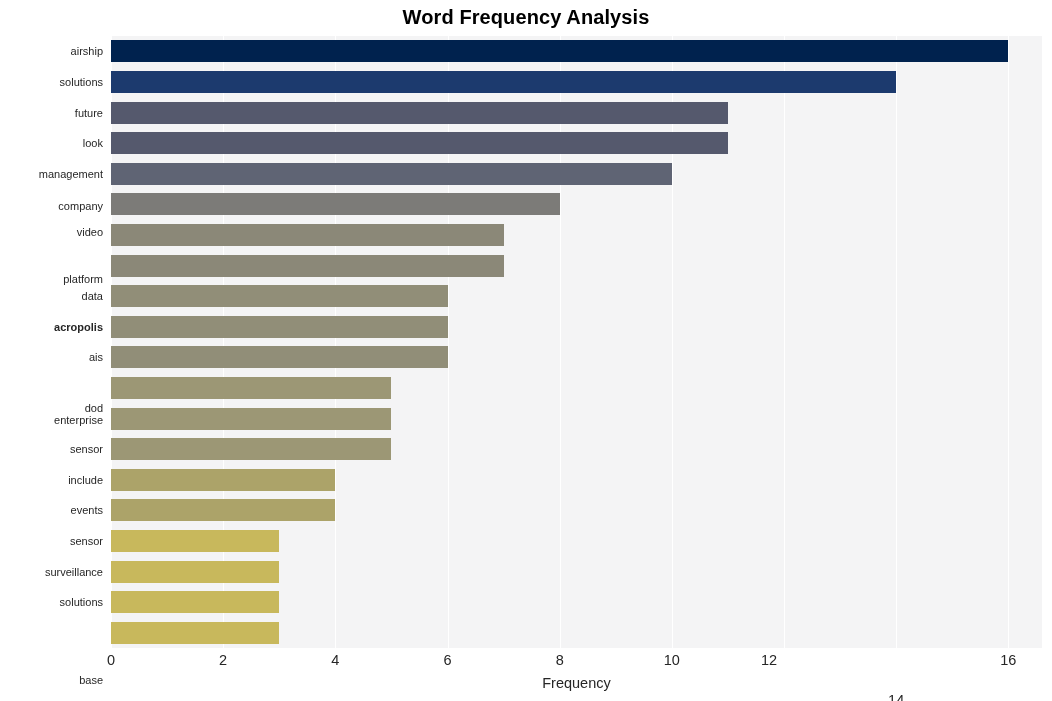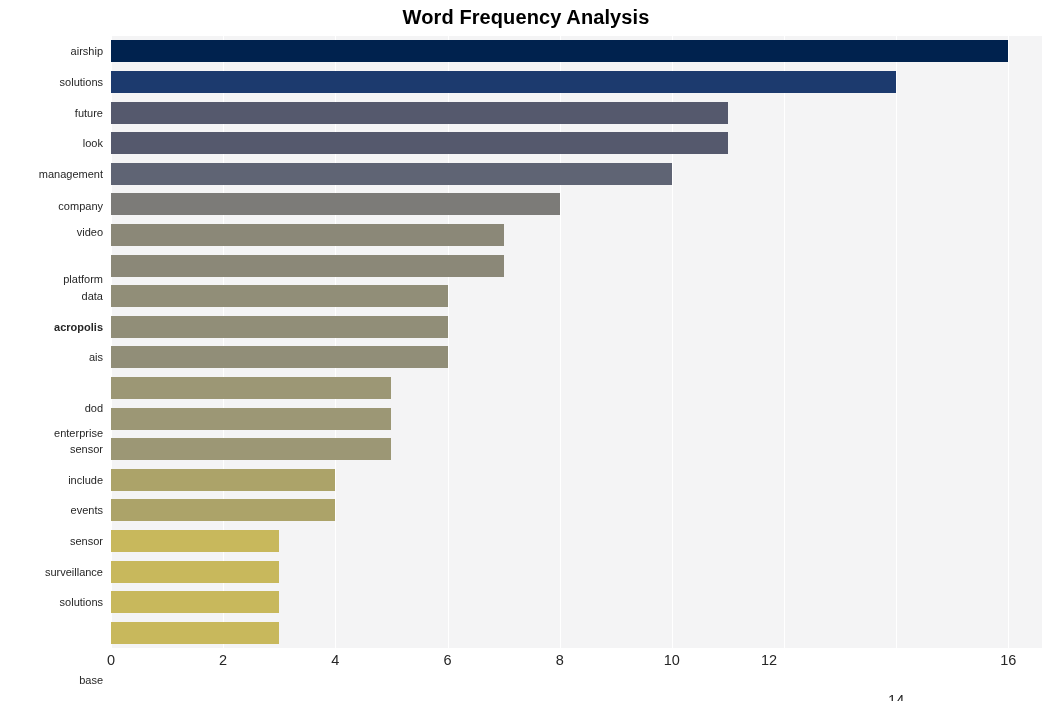--- a/index.html
+++ b/index.html
@@ -149,21 +149,21 @@
       <div class="y-label" style="top: 68.5px;">future</div>
       <div class="y-label" style="top: 99.1px;">look</div>
       <div class="y-label" style="top: 129.7px;">management</div>
       <div class="y-label" style="top: 162px;">company</div>
       <div class="y-label" style="top: 188px; margin-left: 48px;">video</div>
       <div class="y-label" style="top: 235px;">platform</div>
       <div class="y-label" style="top: 252.1px;">data</div>
       <div class="y-label" style="top: 282.7px; font-weight: bold;">acropolis</div>
       <div class="y-label" style="top: 313.3px;">ais</div>
       <div class="y-label" style="top: 343.9px; margin-top: 20px;">dod</div>
-      <div class="y-label" style="top: 389px;">enterprise</div>
+      <div class="y-label" style="top: 376px;">enterprise</div>
       <div class="y-label" style="top: 405.1px;">sensor</div>
       <div class="y-label" style="top: 435.7px;">include</div>
       <div class="y-label" style="top: 466.3px;">events</div>
       <div class="y-label" style="top: 496.9px;">sensor</div>
       <div class="y-label" style="top: 527.5px; margin-left: 26px;">surveillance</div>
       <div class="y-label" style="top: 558.1px;">solutions</div>
       <div class="y-label" style="top: 588.7px; margin-top: 47px;">base</div>
     </div>
 
   <div id="x-ticks">
@@ -171,14 +171,15 @@
       <div class="x-tick" style="left: 223.169px;">2</div>
       <div class="x-tick" style="left: 335.337px;">4</div>
       <div class="x-tick" style="left: 447.506px;">6</div>
       <div class="x-tick" style="left: 559.675px;">8</div>
       <div class="x-tick" style="left: 671.843px;">10</div>
       <div class="x-tick" style="left: 769px;">12</div>
       <div class="x-tick" style="left: 896.181px; margin-top: 40px;">14</div>
       <div class="x-tick" style="left: 1008.35px;">16</div>
     </div>
 
+  <div id="x-axis-label">Frequency</div>
 
 </div>
 
 </body></html>

